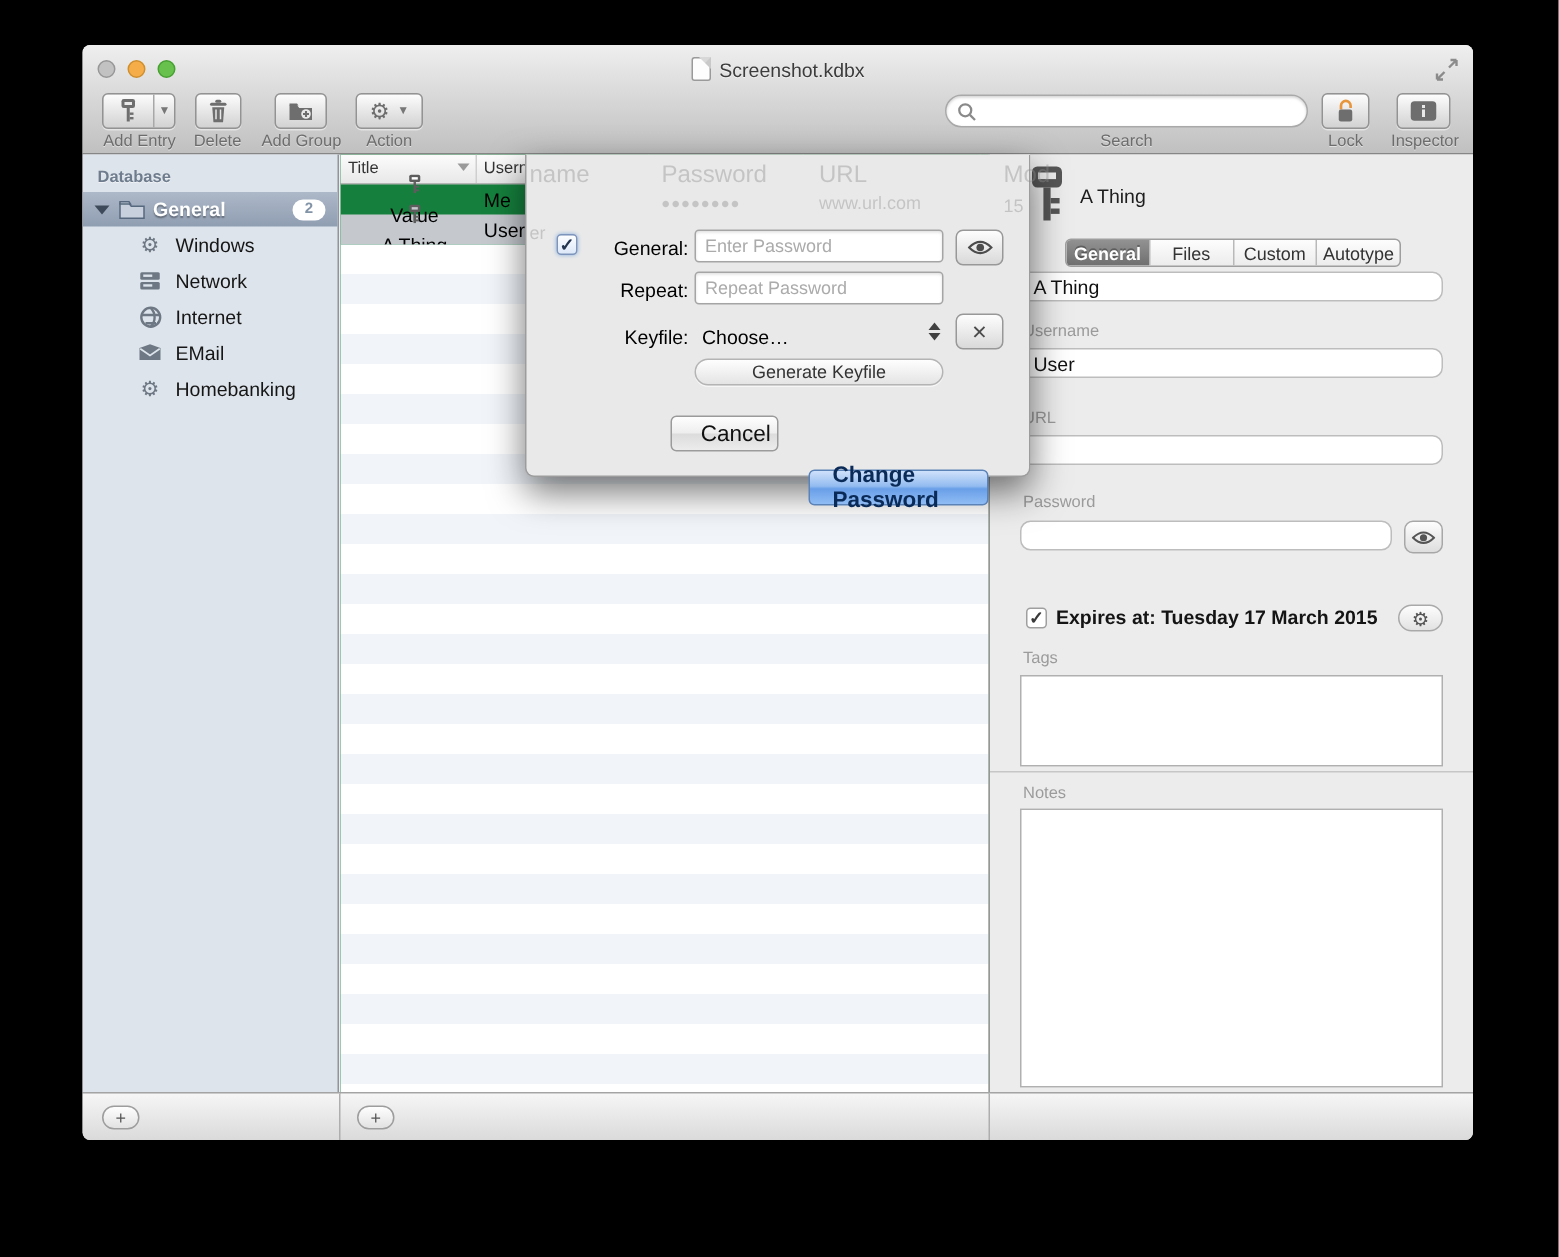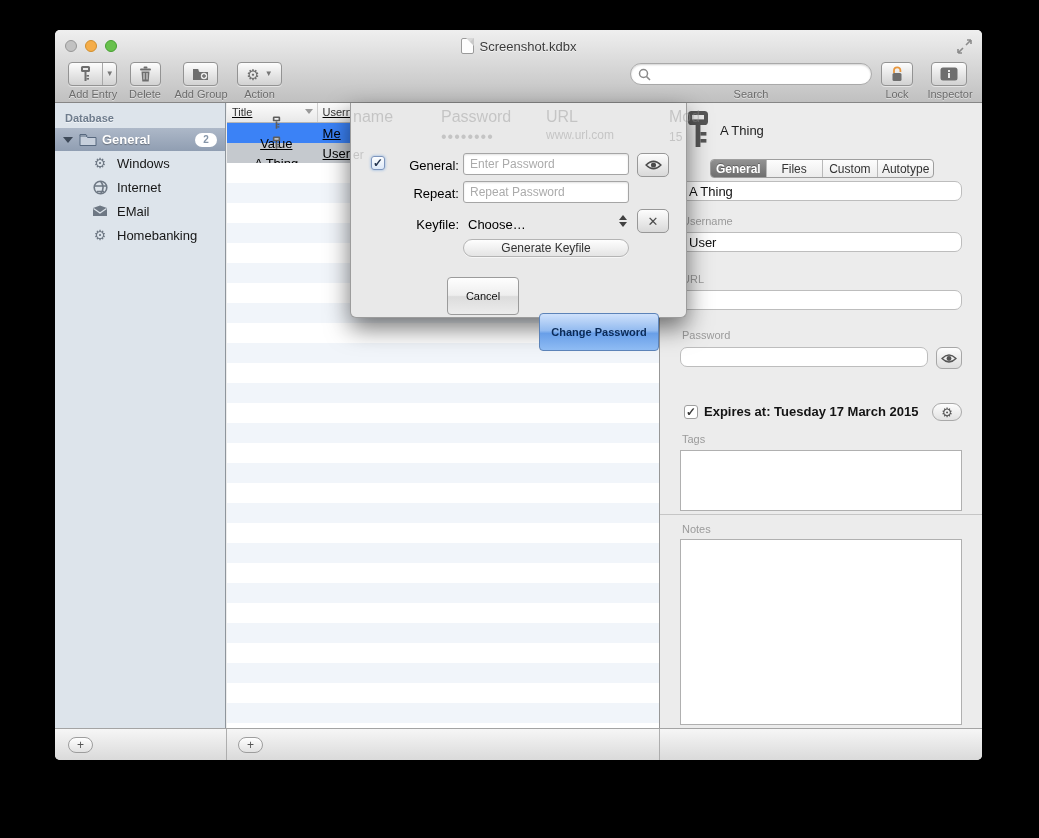--- a/index.html
+++ b/index.html
@@ -58,21 +58,21 @@
               text-shadow:0 1px 1px rgba(0,0,0,.35); flex:1; }
   .sb-badge { margin-right:8px; background:#fff; border-radius:8px; min-width:22px; height:14px;
               font-size:10px; font-weight:bold; color:#8494a8; display:flex; align-items:center;
               justify-content:center; padding:0 4px; }
   .sb-item { height:24px; display:flex; align-items:center; padding-left:37px; gap:9px; }
   .sb-item-label { font-size:13px; color:#161616; }
   .sb-icon { width:16px; height:16px; display:flex; align-items:center; justify-content:center;
              color:#6e7884; font-size:14px; }
 
   
-  .list { position:absolute; left:172px; top:73px; width:432px; bottom:16px; background:#3b82f6; overflow:hidden;text-decoration:underline; }
+  .list { position:absolute; left:172px; top:73px; width:432px; bottom:16px; background:#15803d; overflow:hidden; }
   .list-header { height:20px; display:flex; background:linear-gradient(#fcfcfc,#e8e8e8);
                  border-bottom:1px solid #b5b5b5; }
   .col { font-size:11px; color:#333; padding:3px 0 0 5px; border-right:1px solid #cfcfcf;
          position:relative; white-space:nowrap; overflow:hidden; }
   .col-title{ width:92px; } .col-user{ width:117px; } .col-pass{ width:105px; }
   .col-url{ width:120px; } .col-mod{ flex:1; border-right:none; }
   .sort-arrow { position:absolute; right:4px; top:6px; width:0; height:0;
                 border-left:4px solid transparent; border-right:4px solid transparent;
                 border-top:5px solid #9a9a9a; }
   .lrow { height:20px; display:flex; align-items:center; font-size:13px; color:#000; }
@@ -143,23 +143,23 @@
   .cb-blue { position:absolute; left:20px; top:53px; width:14px; height:14px; border:1px solid #7d95bd;
              border-radius:3px; background:linear-gradient(#fdfeff,#dce8f8); box-shadow:0 0 3px #86aede;
              font-size:12px; color:#24354f; display:flex; align-items:center; justify-content:center;
              font-weight:bold; line-height:1; }
   .popup-row { position:absolute; left:117px; top:110px; width:160px; height:22px; display:flex;
              align-items:center; font-size:13px; color:#000; }
   .stepper { position:absolute; left:268px; top:112px; display:flex; flex-direction:column; gap:2px; }
   .stepper b { width:0; height:0; border-left:4px solid transparent; border-right:4px solid transparent; }
   .step-up { border-bottom:5px solid #404040; }
   .step-dn { border-top:5px solid #404040; }
-  .btn { position:absolute; height:38px; border:1px solid #9b9b9b; border-radius:4px;
-         background:linear-gradient(#fefefe,#eee 48%,#dcdcdc 52%,#ececec); font-size:11px; color:#111;
-         display:flex; align-items:center; justify-content:center; }
+  .btn { position:absolute; height:24px; border:1px solid #9b9b9b; border-radius:4px;
+         background:linear-gradient(#fefefe,#eee 48%,#dcdcdc 52%,#ececec); font-size:15px; color:#111;
+         display:flex; align-items:center; justify-content:center;padding-left:15px; }
   .btn.default { background:linear-gradient(#cfe1fb,#93bbf0 46%,#699fe8 54%,#8fbcf4);
          border-color:#5c83b8; color:#0a2a57; font-weight:600;margin-top:36px; }
 </style>
 </head>
 <body>
 
 <div class="window">
 
   <div class="chrome">
     <div class="traffic">
@@ -269,20 +269,33 @@
       <svg class="sb-folder" width="18" height="13" viewBox="0 0 18 13">
         <path d="M1 2.5 h6 l1.5 2 H17 v8 H1 z" fill="#c7d0dc" stroke="#57687e" stroke-width="1"></path>
         <path d="M1 1.5 h6 l1 1.5 H1 z" fill="#c7d0dc" stroke="#57687e" stroke-width="1"></path>
         </svg>
       <span class="sb-group-label">General</span>
       <span class="sb-badge">2</span>
     </div>
     <div class="sb-item">
       <span class="sb-icon">⚙</span>
       <span class="sb-item-label">Windows</span>
+    </div>
+    <div class="sb-item">
+      <span class="sb-icon">
+        <svg width="14" height="13" viewBox="0 0 14 13">
+            <g fill="#6e7884">
+          <rect x="0.5" y="0.5" width="13" height="5" rx="1"></rect>
+              <rect x="0.5" y="7" width="13" height="5" rx="1"></rect>
+          <rect x="2.5" y="2" width="6" height="1.6" fill="#dde4eb"></rect>
+              <rect x="2.5" y="8.5" width="6" height="1.6" fill="#dde4eb"></rect>
+            </g>
+          </svg>
+      </span>
+      <span class="sb-item-label">Network</span>
     </div>
     <div class="sb-item">
       <span class="sb-icon">
         <svg width="15" height="15" viewBox="0 0 15 15">
             <g fill="none" stroke="#6e7884" stroke-width="1.6">
           <circle cx="7.5" cy="7.5" r="6.3"></circle>
               <path d="M1.5 6 H13.5 M4 11.5 H11"></path>
               <path d="M7.5 1.2 a9 9 0 0 1 0 12.6"></path>
             </g>
           </svg>

